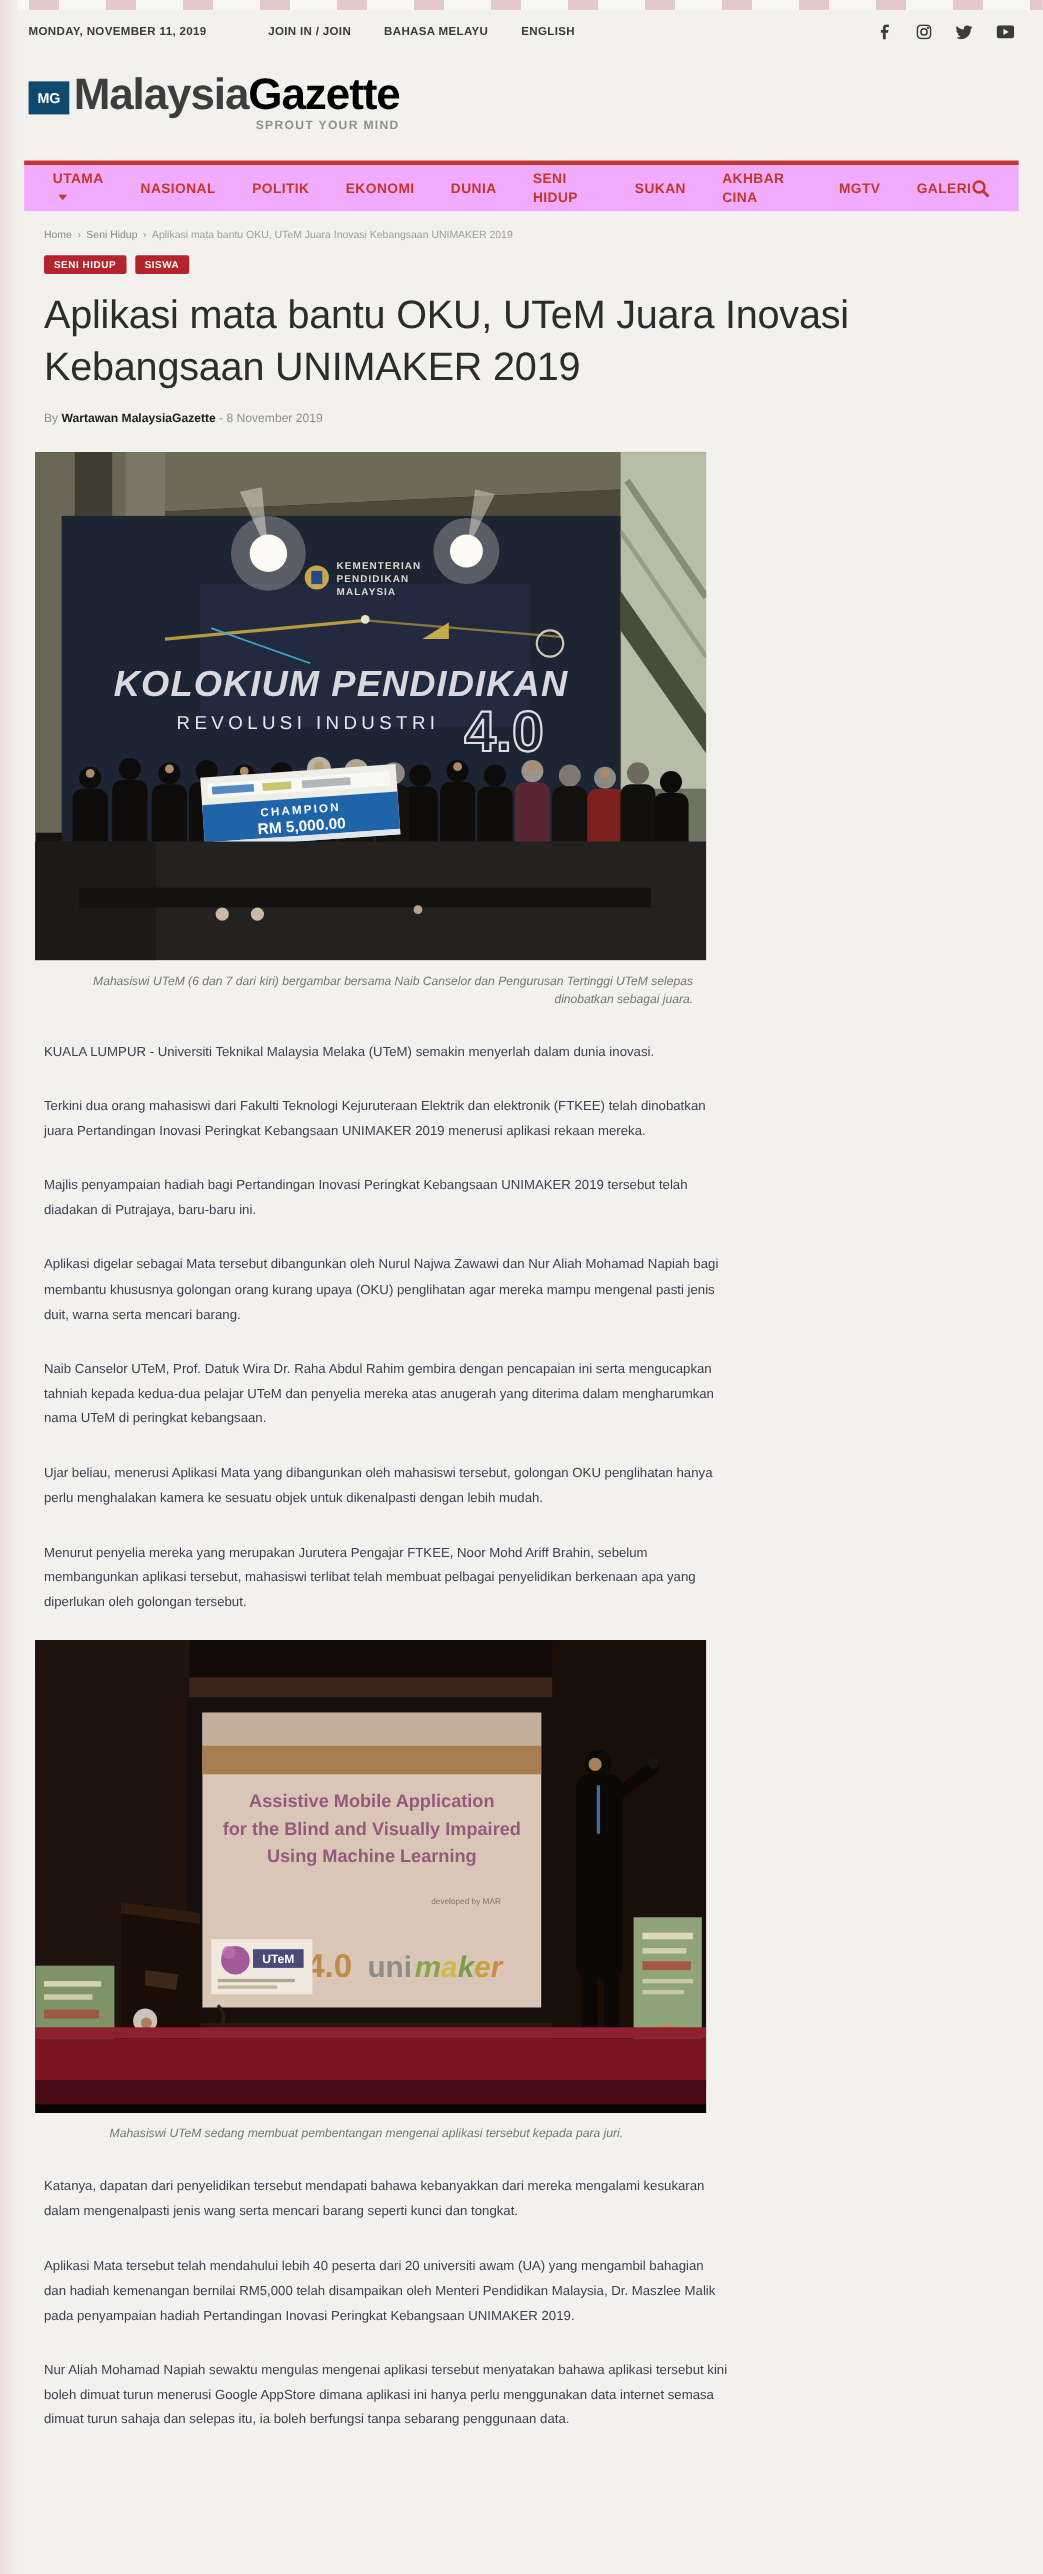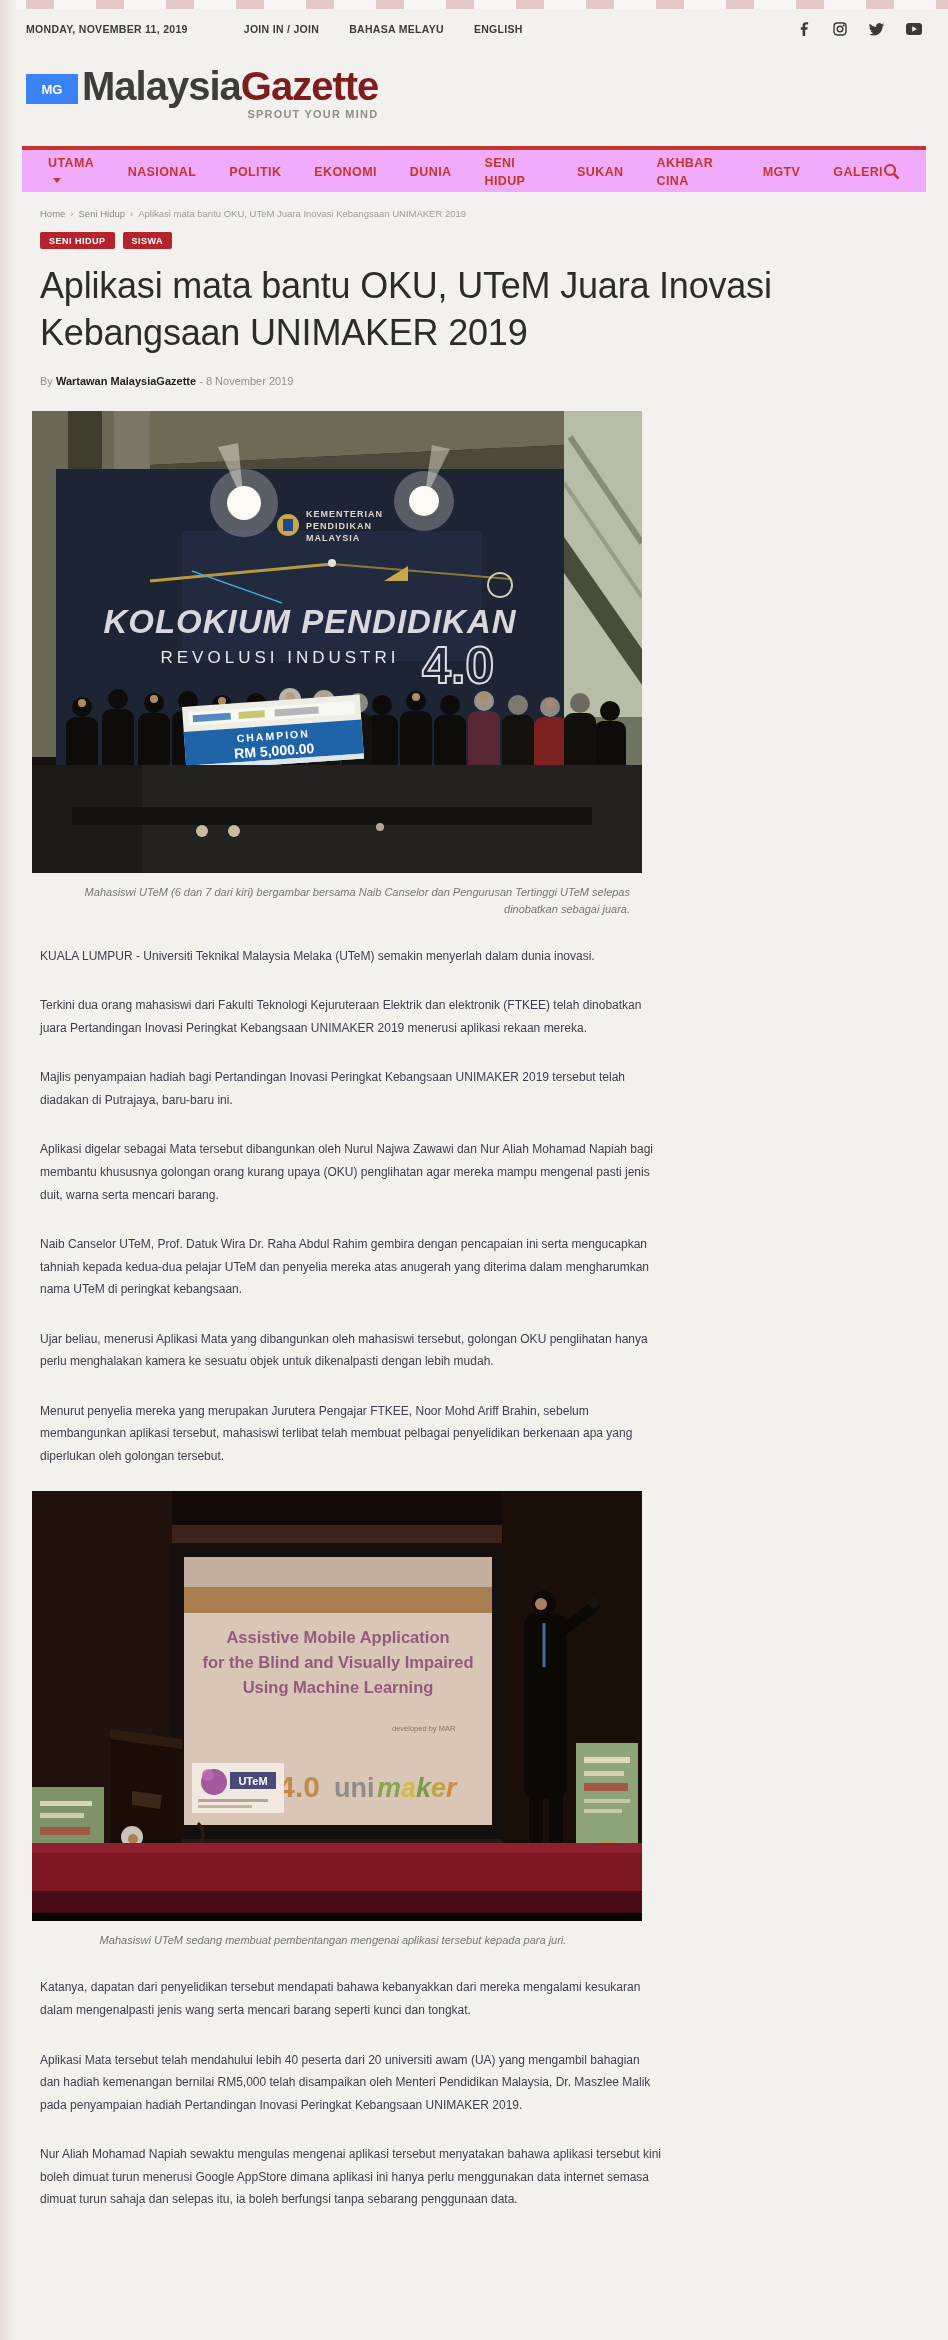--- a/index.html
+++ b/index.html
@@ -19,25 +19,25 @@
   
   .topbar { display:flex; align-items:center; margin:0 26px; padding-top:22px;
     font-size:10.5px; font-weight:bold; color:#3b3b3b; letter-spacing:.3px; }
   .topbar .date { margin-right:56px;text-align:center; }
   .topbar a { color:#3b3b3b; text-decoration:none; margin-right:30px; }
   .topbar .social { margin-left:auto; display:flex; gap:22px; align-items:center; }
   .topbar .social svg { display:block; }
 
   
   .logoRow { display:flex; align-items:flex-start; margin:30px 0 0 26px; }
-  .logoBadge { width:52px; height:30px; background:#3b82f6; color:#fff; font-weight:bold;
+  .logoBadge { width:37px; height:30px; background:#0c4a6e; color:#fff; font-weight:bold;
     font-size:13px; display:flex; align-items:center; justify-content:center; margin:8px 4px 0 0; }
   .logoText { line-height:1; }
   .logoName { font-size:40px; font-weight:bold; letter-spacing:-1px; }
-  .logoName .p1 { color:#3d3d3d; } .logoName .p2 { color:#7f1d1d; }
+  .logoName .p1 { color:#3d3d3d; } .logoName .p2 { color:#000000; }
   .tagline { font-size:11px; font-weight:bold; color:#8f8f8f; letter-spacing:1.2px;
     text-align:right; margin-top:3px; }
 
   
   .nav { margin:26px 22px 0 22px; border-top:4px solid #c5352c; background:#f0abfc;
     height:46px; display:flex; align-items:center; padding:0 26px; }
   .nav ul { list-style:none; display:flex; gap:33px; align-items:center; }
   .nav a { color:#c5352c; font-size:12.5px; font-weight:bold; text-decoration:none; letter-spacing:.4px; }
   .caret { display:inline-block; width:0; height:0; border-left:4px solid transparent;
     border-right:4px solid transparent; border-top:5px solid #c5352c; margin-left:5px; vertical-align:2px; }

